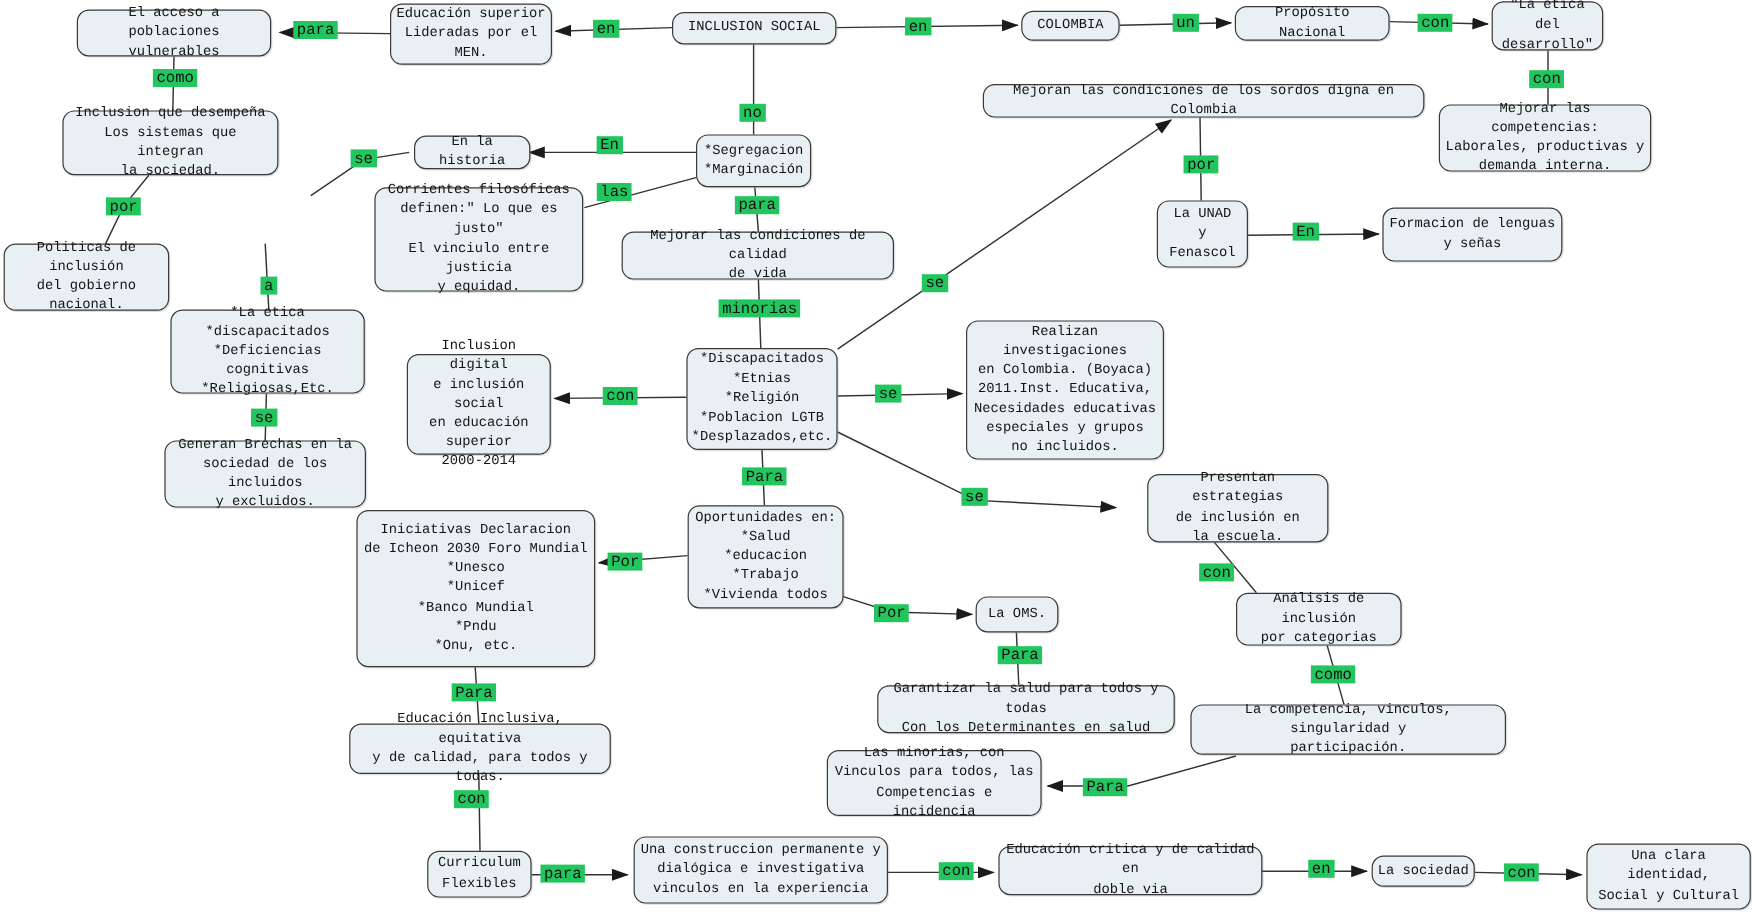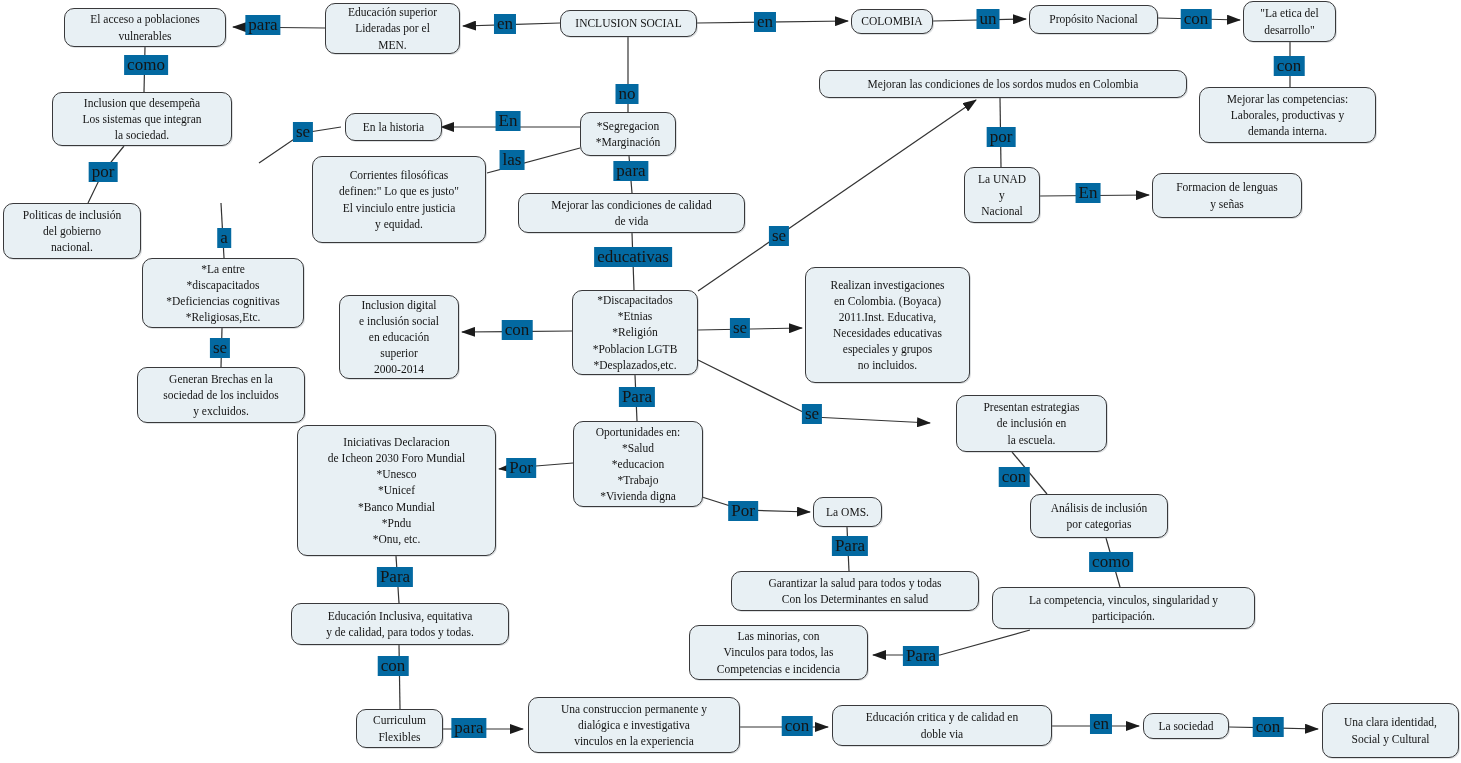--- a/index.html
+++ b/index.html
@@ -1,32 +1,32 @@
 <!DOCTYPE html>
 <html><head>
 <meta charset="utf-8">
 <style>
   html,body{margin:0;padding:0;background:#ffffff;}
   .canvas{
     position:relative;width:1461px;height:762px;background:#ffffff;
-    font-family:Liberation Serif, serif;color:#141414;overflow:hidden;
+    font-family:Liberation Mono, monospace;color:#141414;overflow:hidden;
   }
   svg.edges{position:absolute;left:0;top:0;width:1461px;height:763px;}
   .edge{fill:none;stroke:#333333;stroke-width:1.2px;}
   .node{
     position:absolute;box-sizing:border-box;
     display:flex;align-items:center;justify-content:center;
     text-align:center;white-space:pre-line;
     background:#e8f0f4;border:1.4px solid #39393b;border-radius:10px;
     font-size:11.5px;line-height:1.4;padding:2px 4px;
     box-shadow:1px 1px 0 rgba(120,130,140,.25);
   }
   .lbl{
     position:absolute;transform:translate(-50%,-50%);
-    background:#0369a1;padding:0 3px;font-size:17px;white-space:nowrap;color:#141414;
+    background:#22c55e;padding:0 3px;font-size:13px;white-space:nowrap;color:#141414;
   }
 </style>
 </head>
 <body>
 
 <div class="canvas">
 
   <svg class="edges">
     <defs>
       <marker id="arrow" viewBox="0 0 14 10" markerWidth="14" markerHeight="10" refX="13" refY="5" orient="auto" markerUnits="userSpaceOnUse">
@@ -73,45 +73,45 @@
   <div class="node" style="left:64px;top:8px;width:162px;height:39px">El acceso a poblaciones
 vulnerables</div>
   <div class="node" style="left:325px;top:3px;width:135px;height:51px">Educación superior
 Lideradas por el
 MEN.</div>
   <div class="node" style="left:560px;top:10px;width:137px;height:27px">INCLUSION SOCIAL</div>
   <div class="node" style="left:851px;top:9px;width:82px;height:25px">COLOMBIA</div>
   <div class="node" style="left:1029px;top:5px;width:129px;height:29px">Propósito Nacional</div>
   <div class="node" style="left:1243px;top:1px;width:93px;height:41px">"La etica del
 desarrollo"</div>
-  <div class="node" style="left:819px;top:70px;width:368px;height:28px">Mejoran las condiciones de los sordos mudos en Colombia</div>
+  <div class="node" style="left:819px;top:70px;width:368px;height:28px">Mejoran las condiciones de los sordos digna en Colombia</div>
   <div class="node" style="left:1199px;top:87px;width:177px;height:56px">Mejorar las competencias:
 Laborales, productivas y
 demanda interna.</div>
   <div class="node" style="left:52px;top:92px;width:180px;height:54px">Inclusion que desempeña
 Los sistemas que integran
 la sociedad.</div>
   <div class="node" style="left:345px;top:113px;width:97px;height:28px">En la historia</div>
   <div class="node" style="left:580px;top:112px;width:96px;height:44px">*Segregacion
 *Marginación</div>
   <div class="node" style="left:312px;top:156px;width:174px;height:87px">Corrientes filosóficas
 definen:" Lo que es justo"
 El vinciulo entre justicia
 y equidad.</div>
   <div class="node" style="left:964px;top:167px;width:76px;height:56px">La UNAD
 y
-Nacional</div>
+Fenascol</div>
   <div class="node" style="left:1152px;top:173px;width:150px;height:45px">Formacion de lenguas
 y señas</div>
   <div class="node" style="left:3px;top:203px;width:138px;height:56px">Politicas de inclusión
 del gobierno
 nacional.</div>
   <div class="node" style="left:518px;top:193px;width:227px;height:40px">Mejorar las condiciones de calidad
 de vida</div>
-  <div class="node" style="left:142px;top:258px;width:162px;height:70px">*La entre
+  <div class="node" style="left:142px;top:258px;width:162px;height:70px">*La etica
 *discapacitados
 *Deficiencias cognitivas
 *Religiosas,Etc.</div>
   <div class="node" style="left:339px;top:295px;width:120px;height:84px">Inclusion digital
 e inclusión social
 en educación
 superior
 2000-2014</div>
   <div class="node" style="left:572px;top:290px;width:126px;height:85px">*Discapacitados
 *Etnias
@@ -134,21 +134,21 @@
 de Icheon 2030 Foro Mundial
 *Unesco
 *Unicef
 *Banco Mundial
 *Pndu
 *Onu, etc.</div>
   <div class="node" style="left:573px;top:421px;width:130px;height:86px">Oportunidades en:
 *Salud
 *educacion
 *Trabajo
-*Vivienda digna</div>
+*Vivienda todos</div>
   <div class="node" style="left:813px;top:497px;width:69px;height:30px">La OMS.</div>
   <div class="node" style="left:1030px;top:494px;width:138px;height:44px">Análisis de inclusión
 por categorias</div>
   <div class="node" style="left:731px;top:571px;width:248px;height:40px">Garantizar la salud para todos y todas
 Con los Determinantes en salud</div>
   <div class="node" style="left:992px;top:587px;width:263px;height:42px">La competencia, vinculos, singularidad y
 participación.</div>
   <div class="node" style="left:291px;top:603px;width:218px;height:42px">Educación Inclusiva, equitativa
 y de calidad, para todos y todas.</div>
   <div class="node" style="left:689px;top:625px;width:179px;height:55px">Las minorias, con
@@ -171,21 +171,21 @@
   <span class="lbl" style="left:988px;top:19px">un</span>
   <span class="lbl" style="left:1196px;top:19px">con</span>
   <span class="lbl" style="left:1289px;top:66px">con</span>
   <span class="lbl" style="left:146px;top:65px">como</span>
   <span class="lbl" style="left:103px;top:172px">por</span>
   <span class="lbl" style="left:303px;top:132px">se</span>
   <span class="lbl" style="left:508px;top:121px">En</span>
   <span class="lbl" style="left:512px;top:160px">las</span>
   <span class="lbl" style="left:627px;top:94px">no</span>
   <span class="lbl" style="left:631px;top:171px">para</span>
-  <span class="lbl" style="left:633px;top:257px">educativas</span>
+  <span class="lbl" style="left:633px;top:257px">minorias</span>
   <span class="lbl" style="left:224px;top:238px">a</span>
   <span class="lbl" style="left:220px;top:348px">se</span>
   <span class="lbl" style="left:517px;top:330px">con</span>
   <span class="lbl" style="left:740px;top:328px">se</span>
   <span class="lbl" style="left:637px;top:397px">Para</span>
   <span class="lbl" style="left:779px;top:236px">se</span>
   <span class="lbl" style="left:1001px;top:137px">por</span>
   <span class="lbl" style="left:1088px;top:193px">En</span>
   <span class="lbl" style="left:812px;top:414px">se</span>
   <span class="lbl" style="left:521px;top:468px">Por</span>

